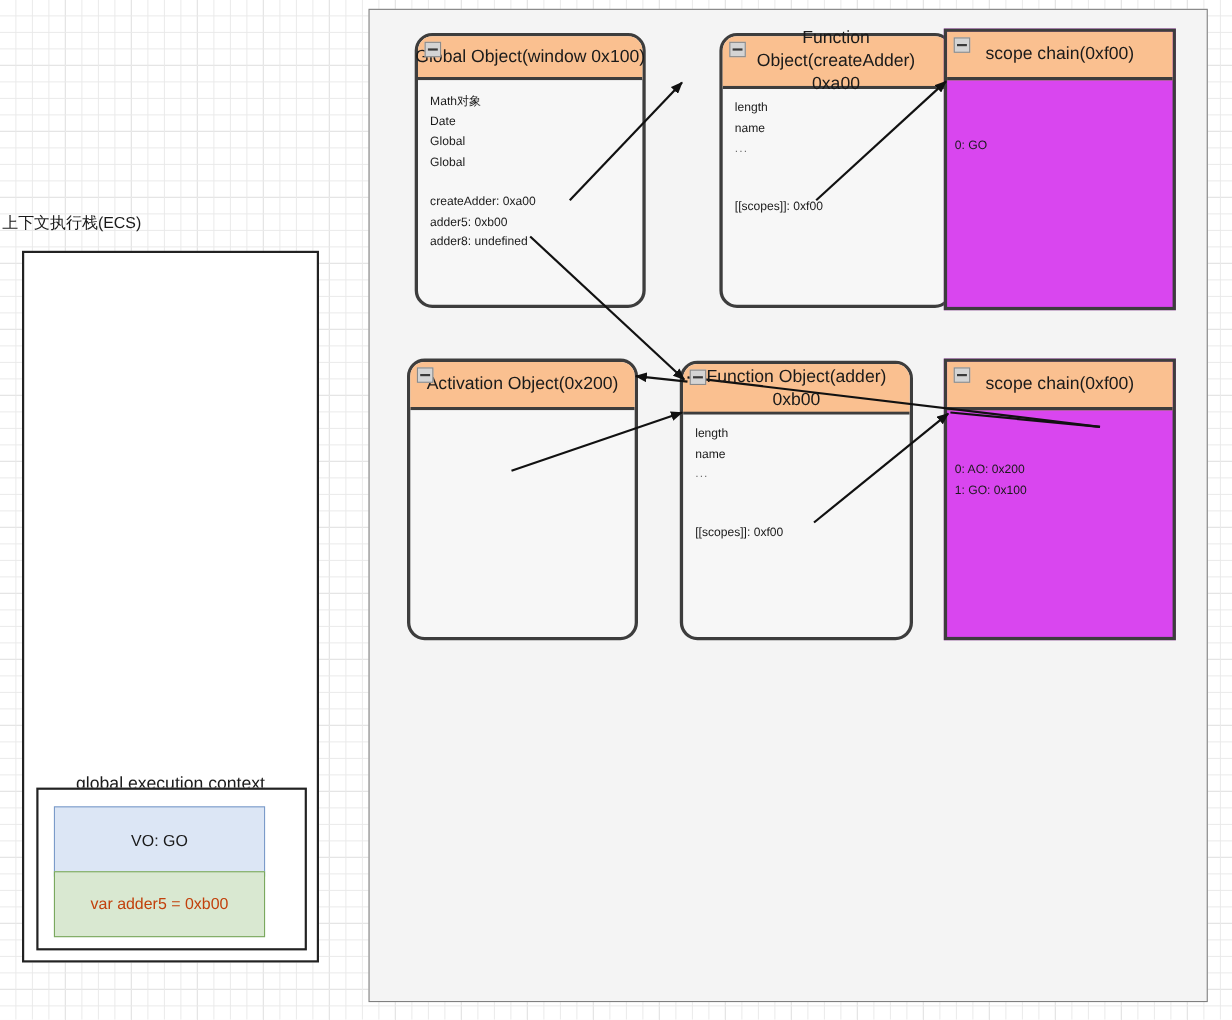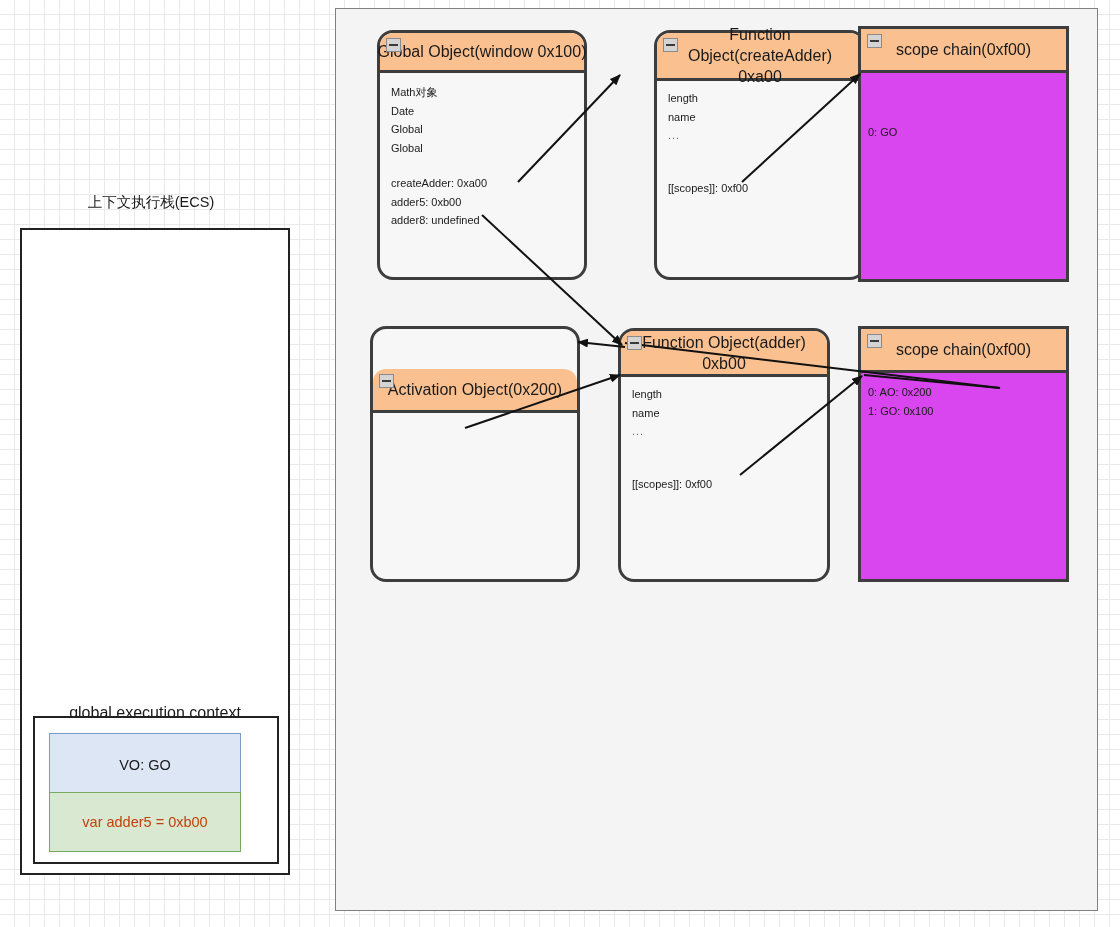--- a/index.html
+++ b/index.html
@@ -21,22 +21,22 @@
     background-size:15px 15px,15px 15px,60px 60px,60px 60px;
     background-position:-1px -1px,-1px -1px,-1px -1px,-1px -1px;
   }
   
   #diagram-panel{
     position:absolute;left:335px;top:8px;width:763px;height:903px;
     background:#f4f4f4;border:1px solid #808080;box-sizing:border-box;
   }
   
   #ecs-title{
-    position:absolute;left:16px;top:193px;width:270px;
-    text-align:center;font-size:14.5px;color:#1a1a1a;
+    position:absolute;left:2px;top:193px;width:270px;
+    text-align:left;font-size:14.5px;color:#1a1a1a;
   }
   #ecs-box{
     position:absolute;left:20px;top:228px;width:270px;height:647px;
     background:#ffffff;border:2px solid #222;box-sizing:border-box;
   }
   #gec-label{
     position:absolute;left:20px;top:704px;width:270px;
     text-align:center;font-size:16px;color:#1a1a1a;
   }
   #gec-box{
@@ -153,21 +153,21 @@
   <div class="card-head" style="height:44px;">
     <span class="collapse-icon"></span>
     <span class="head-text">scope chain(0xf00)</span>
   </div>
   <div class="card-body" style="padding-top:10px;padding-left:7px;margin-top:40px;">
     <div class="line">0: GO</div>
   </div>
 </div>
 
 <div class="card rounded" style="left:370px;top:326px;width:210px;height:256px;">
-  <div class="card-head" style="height:44px;margin-top:40px;">
+  <div class="card-head" style="height:44px;">
     <span class="collapse-icon"></span>
     <span class="head-text">Activation Object(0x200)</span>
   </div>
 </div>
 
 <div class="card rounded" style="left:618px;top:328px;width:212px;height:254px;">
   <div class="card-head" style="height:46px;">
     <span class="collapse-icon"></span>
     <span class="head-text two-line">
       <span>Function Object(adder)</span><br>
@@ -182,21 +182,21 @@
     <div class="gap"></div>
     <div class="line">[[scopes]]: 0xf00</div>
   </div>
 </div>
 
 <div class="card square" style="left:858px;top:326px;width:211px;height:256px;">
   <div class="card-head" style="height:44px;">
     <span class="collapse-icon"></span>
     <span class="head-text">scope chain(0xf00)</span>
   </div>
-  <div class="card-body" style="padding-top:10px;padding-left:7px;">
+  <div class="card-body" style="padding-top:10px;padding-left:7px;margin-top:35px;">
     <div class="line">0: AO: 0x200</div>
     <div class="line">1: GO: 0x100</div>
   </div>
 </div>
 
 <svg id="arrow-layer" viewBox="0 0 1120 927">
   <defs>
     <marker id="ah" markerWidth="11" markerHeight="9" refX="10" refY="4.5" orient="auto" markerUnits="userSpaceOnUse">
       <path d="M0,0 L11,4.5 L0,9 z" fill="#111"></path>
     </marker>

